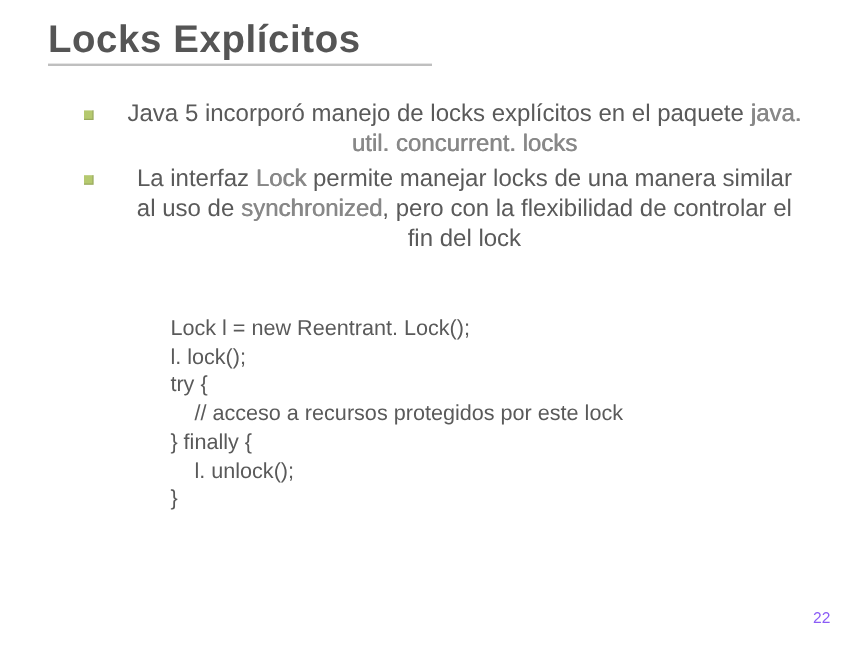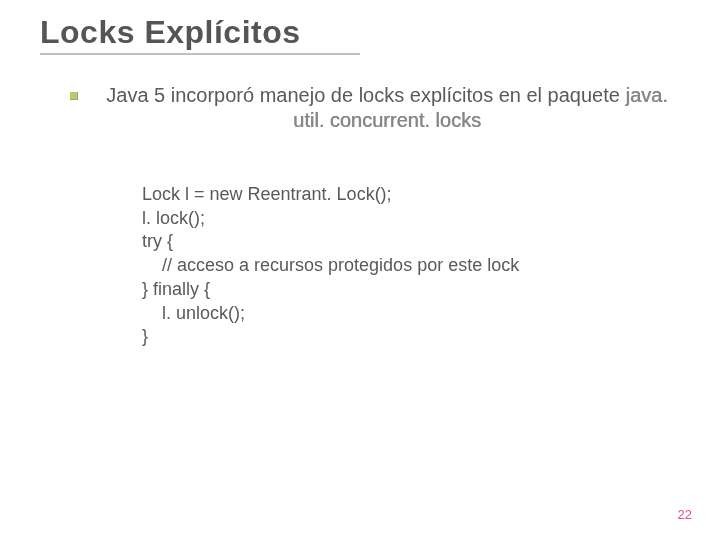--- a/index.html
+++ b/index.html
@@ -67,34 +67,37 @@
   }
   .indent {
     display: inline-block;
     padding-left: 20px;
   }
   .page-num {
     position: absolute;
     bottom: 18px;
     right: 28px;
     font-size: 13px;
-    color: #ec4899;
+    color: #8b5cf6;
   }
 </style>
 </head>
 <body>
 
 <div class="slide">
 
   <h1 class="title">Locks Explícitos</h1>
   <div class="title-underline"></div>
 
   <ul class="bullets">
     <li>
       <span>Java 5 incorporó manejo de locks explícitos en el paquete </span><span class="accent">java. util. concurrent. locks</span><span></span>
+    </li>
+    <li>
+      <span>La interfaz </span><span class="accent">Lock</span><span> permite manejar locks de una manera similar al uso de </span><span class="accent">synchronized</span><span>, pero con la flexibilidad de controlar el fin del lock</span>
     </li>
   </ul>
 
   <div class="code-block">
 <span>Lock l = new Reentrant. Lock();</span>
 <span>l. lock();</span>
 <span>try {</span>
 <span class="indent">// acceso a recursos protegidos por este lock</span>
 <span>} finally {</span>
 <span class="indent">l. unlock();</span>

